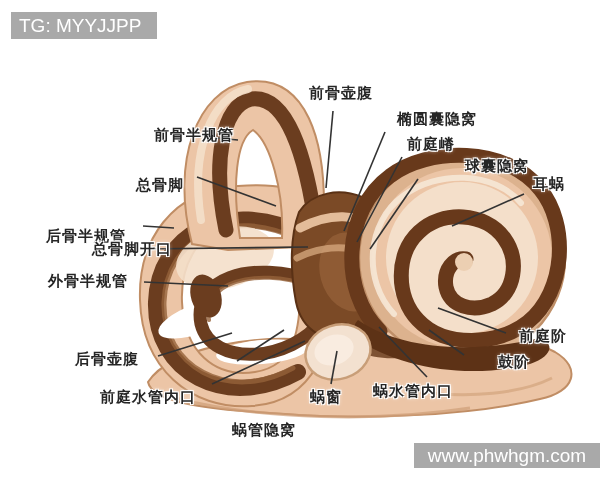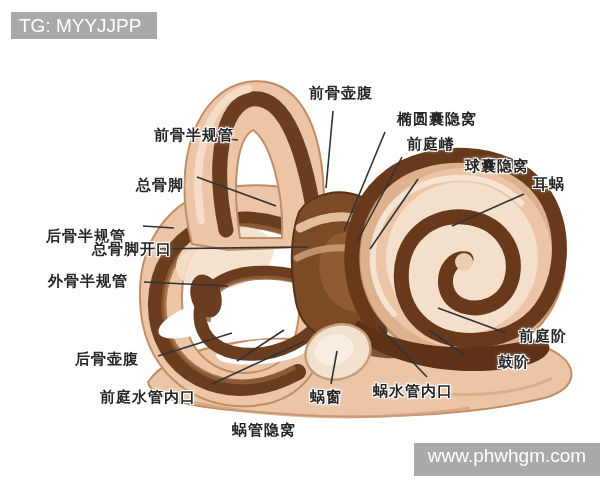--- a/index.html
+++ b/index.html
@@ -17,21 +17,21 @@
     position:absolute; transform:translate(-50%,-50%);
     font-size:15px; font-weight:700; letter-spacing:1px; white-space:nowrap;
     color:var(--label-color);
     text-shadow:-1px -1px 0 #fff,1px -1px 0 #fff,-1px 1px 0 #fff,1px 1px 0 #fff,0 0 4px #fff;
   }
   .wm{
     position:absolute; color:var(--banner-text); background:var(--banner-bg);
     font-size:19px; line-height:27px; white-space:nowrap;
   }
   .wm-top{left:11px; top:12px; width:138px; height:27px; padding-left:8px;}
-  .wm-bottom{left:414px; top:443px; width:186px; height:33px; line-height:25px; text-align:center;}
+  .wm-bottom{left:414px; top:443px; width:186px; height:25px; line-height:25px; text-align:center;}
 </style>
 </head>
 <body>
 
 <div class="stage">
 
   <svg class="art" width="600" height="480" viewBox="0 0 600 480">
 
     <path d="M 148,382 C 170,348 255,332 330,342 C 405,322 505,325 555,352 C 582,368 575,392 540,399 C 470,416 360,420 285,414 C 215,410 152,404 148,382 Z" style="fill:var(--base);stroke:var(--outline);stroke-width:2"></path>
 

